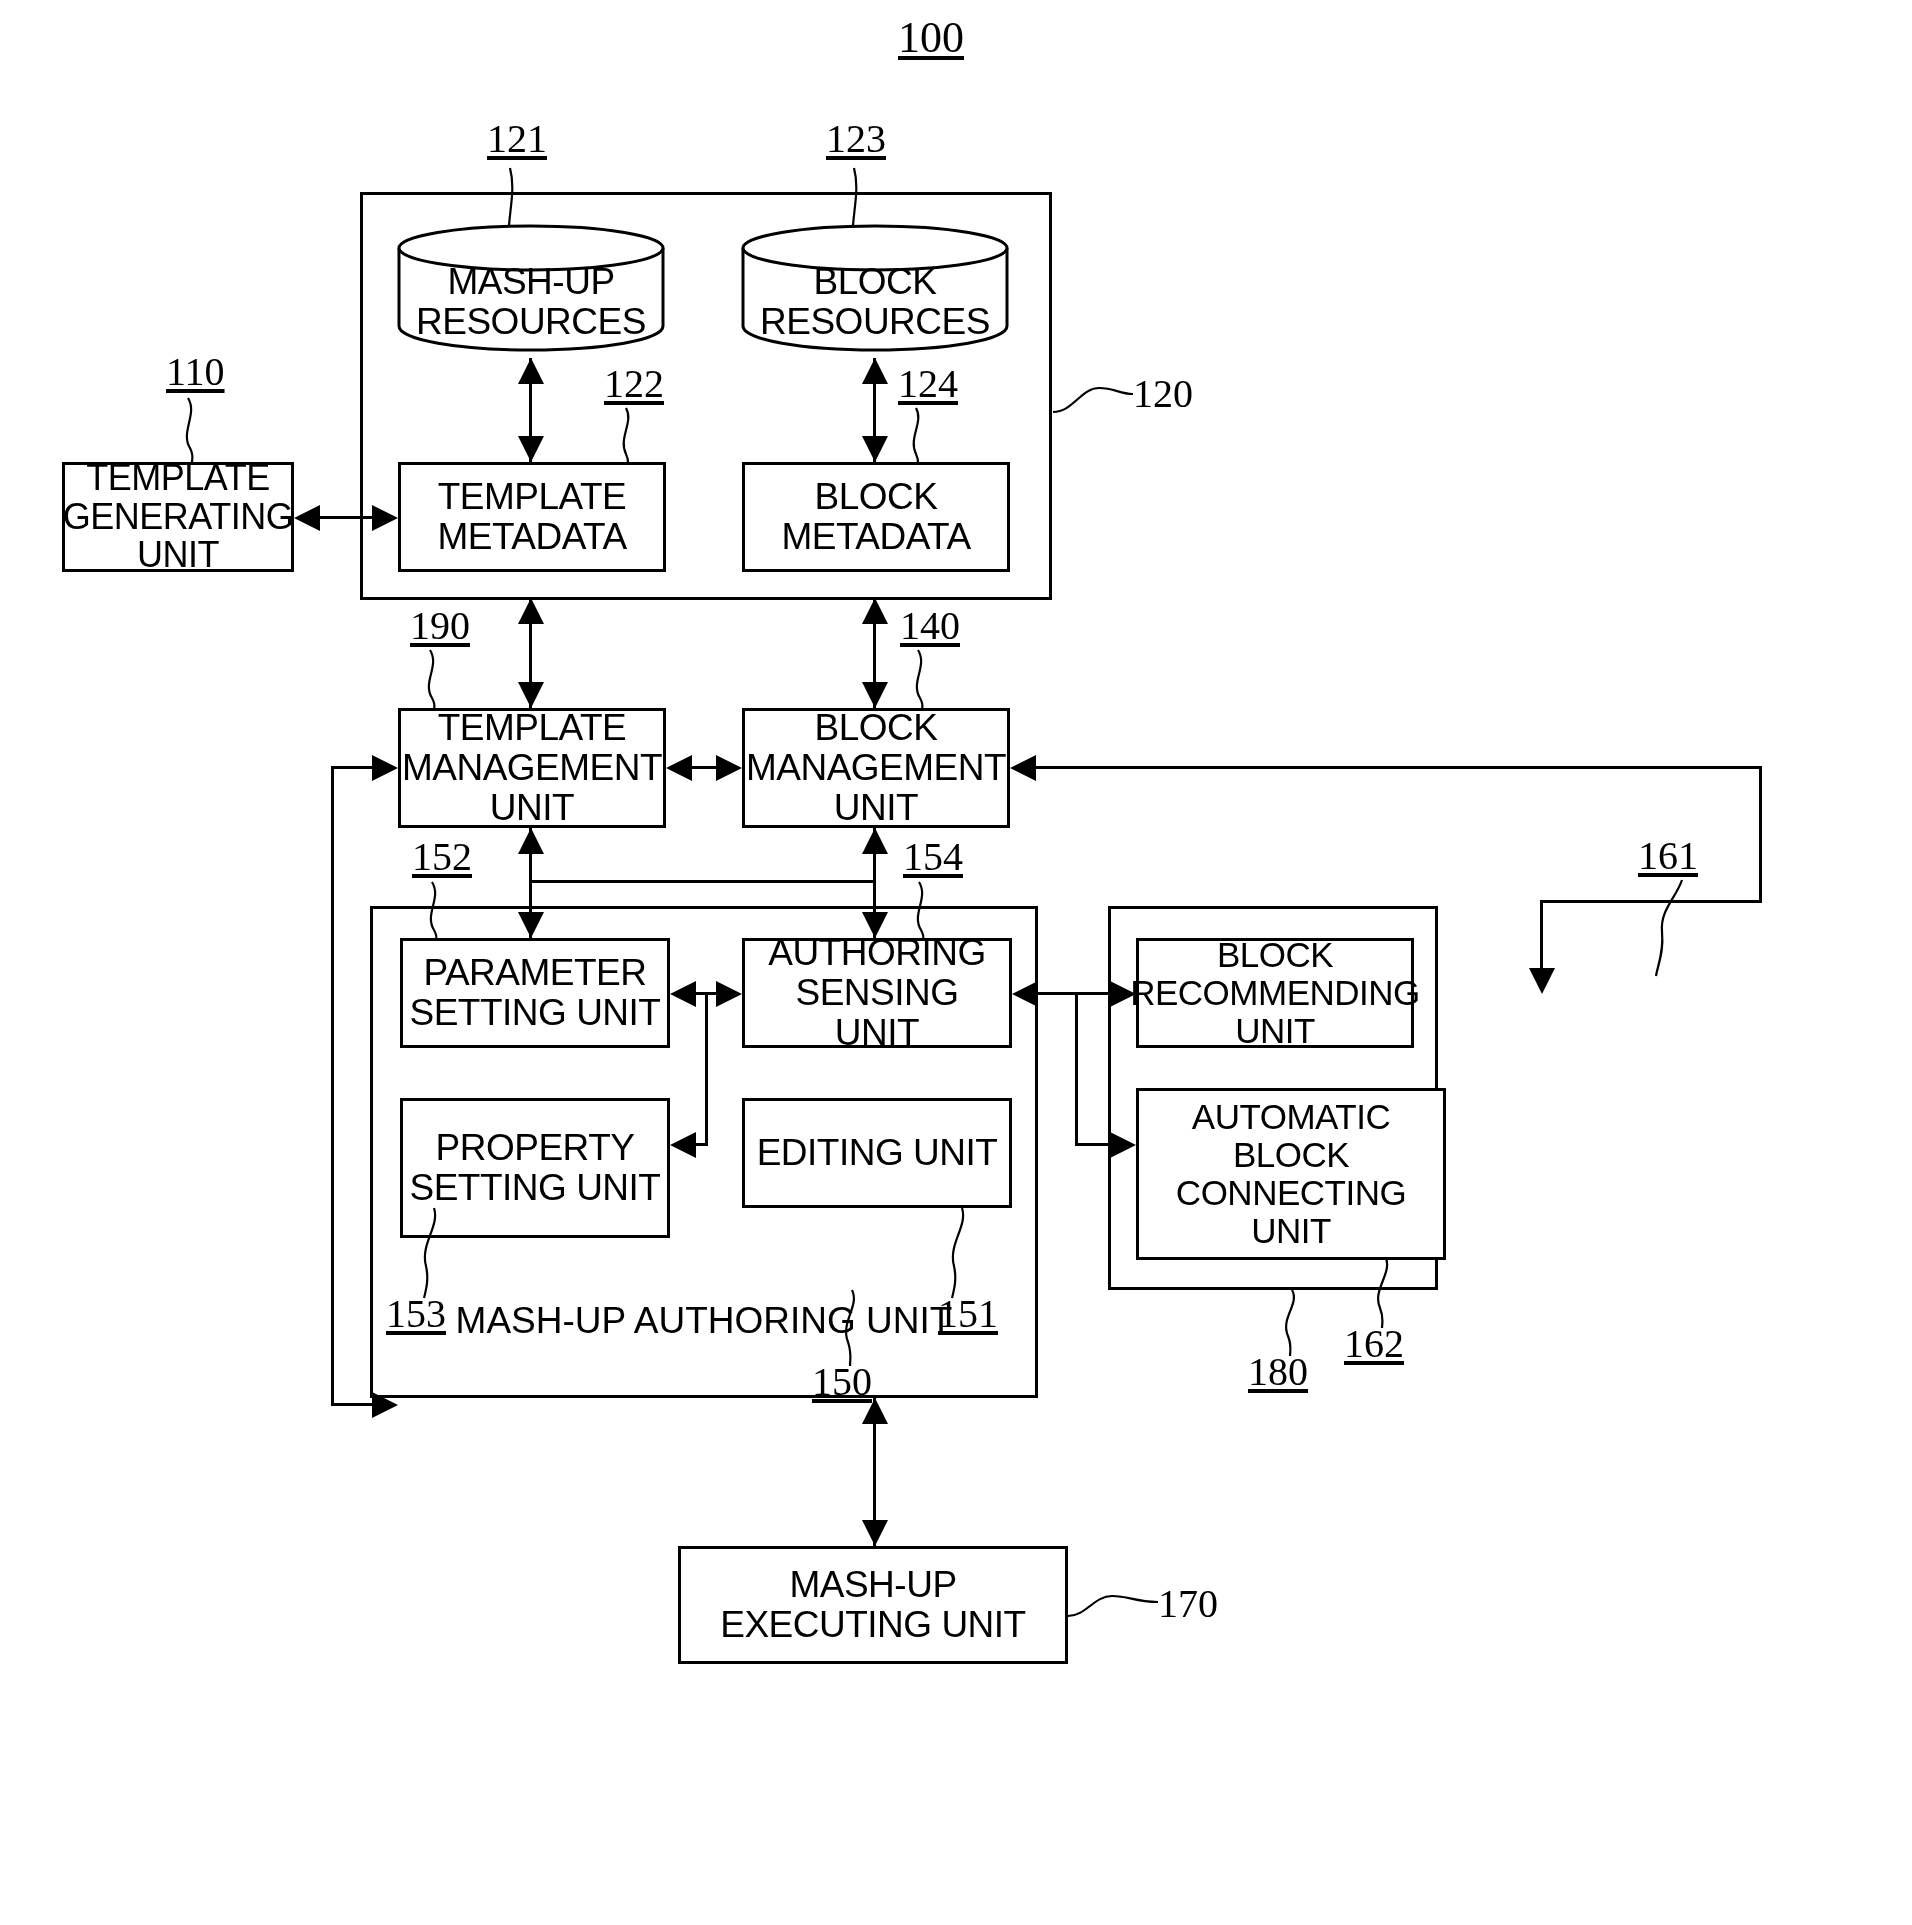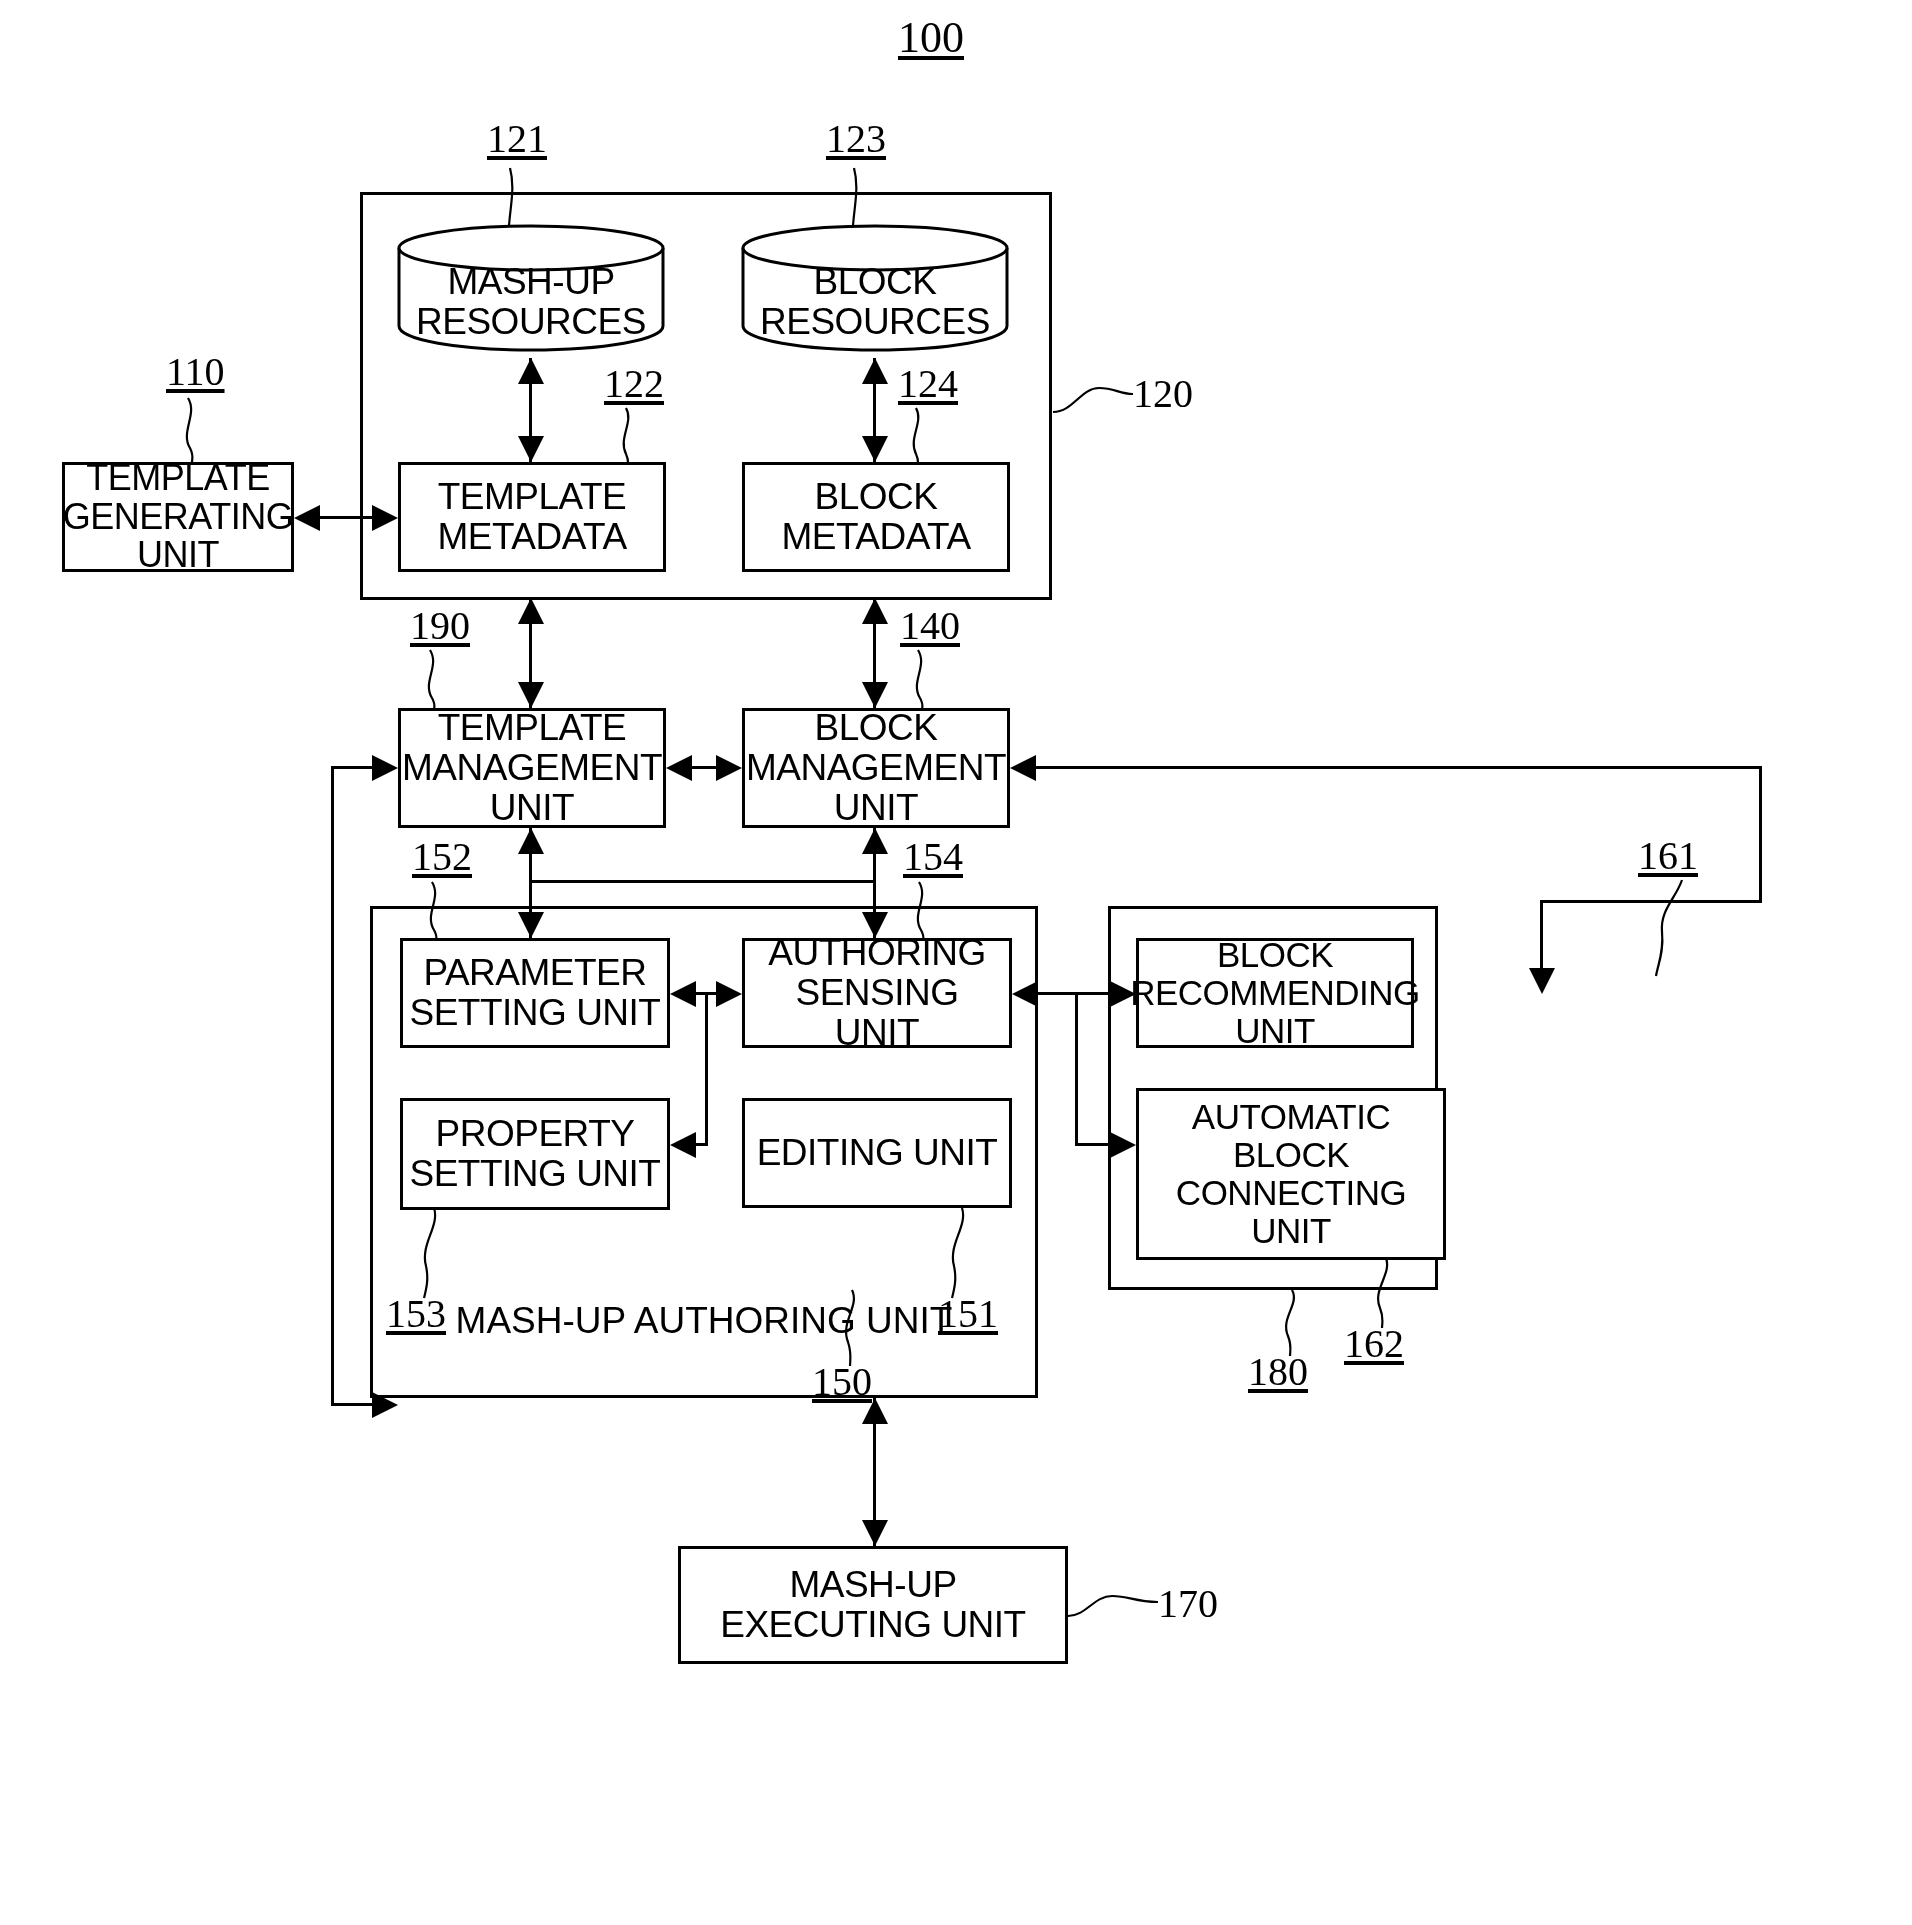--- a/index.html
+++ b/index.html
@@ -261,21 +261,21 @@
   <div class="group-label" style="left:370px; top:1300px; width:668px;">MASH-UP AUTHORING UNIT</div>
 
   <div class="box" style="left:400px; top:938px; width:270px; height:110px;">
     <span class="lbl">PARAMETER<br>SETTING UNIT</span>
   </div>
 
   <div class="box" style="left:742px; top:938px; width:270px; height:110px;">
     <span class="lbl">AUTHORING<br>SENSING UNIT</span>
   </div>
 
-  <div class="box" style="left:400px; top:1098px; width:270px; height:112px;text-align:center;">
+  <div class="box" style="left:400px; top:1098px; width:270px; height:140px;text-align:center;">
     <span class="lbl">PROPERTY<br>SETTING UNIT</span>
   </div>
 
   <div class="box" style="left:742px; top:1098px; width:270px; height:110px;">
     <span class="lbl">EDITING UNIT</span>
   </div>
 
   <div class="ln h" style="left:696px; top:992px; width:20px;"></div>
   <div class="arrowhead ah-left" style="left:670px; top:981px;"></div>
   <div class="arrowhead ah-right" style="left:716px; top:981px;"></div>

